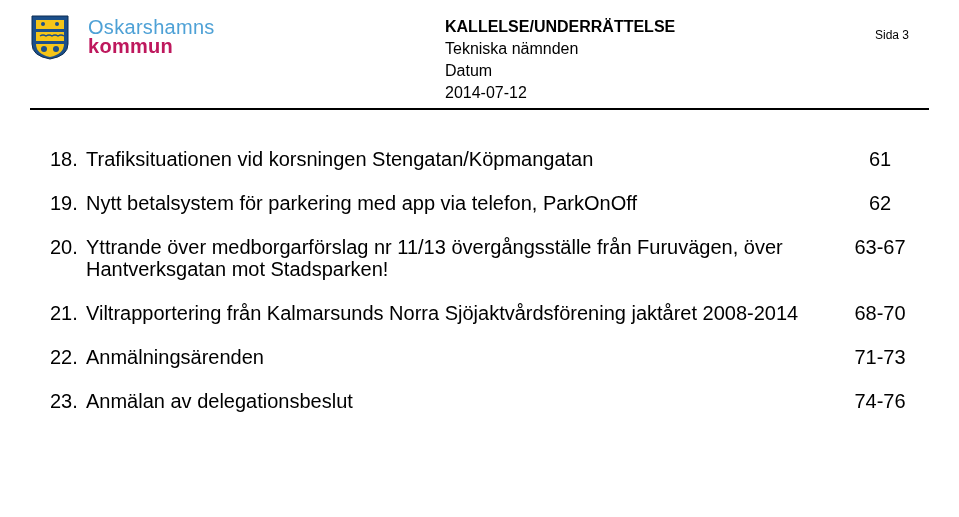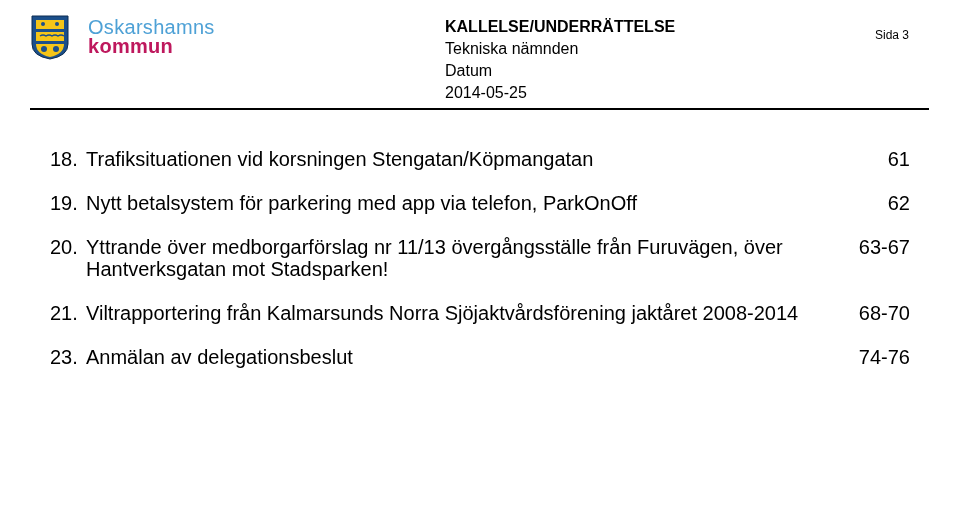--- a/index.html
+++ b/index.html
@@ -94,21 +94,21 @@
     width: 36px;
     flex-shrink: 0;
   }
   .item-text {
     flex: 1;
     padding-right: 20px;
   }
   .item-page {
     width: 60px;
     flex-shrink: 0;
-    text-align: right;
+    text-align: center;
   }
 </style>
 </head>
 <body>
 
 <div class="page">
 
   <div class="header">
 
     <div class="logo-block">
@@ -126,21 +126,21 @@
       <div class="org-name">
         <div class="org-line1">Oskarshamns</div>
         <div class="org-line2">kommun</div>
       </div>
     </div>
 
     <div class="header-center">
       <div class="header-title">KALLELSE/UNDERRÄTTELSE</div>
       <div class="header-sub">Tekniska nämnden</div>
       <div class="header-sub">Datum</div>
-      <div class="header-sub">2014-05-25</div>
+      <div class="header-sub">2014-07-12</div>
     </div>
 
     <div class="header-right">Sida 3</div>
 
   </div>
 
   <div class="divider"></div>
 
   <div class="body">
 
@@ -161,20 +161,25 @@
       <div class="item-text">Yttrande över medborgarförslag nr 11/13 övergångsställe från Furuvägen, över Hantverksgatan mot Stadsparken!</div>
       <div class="item-page">63-67</div>
     </div>
 
     <div class="item">
       <div class="item-num">21.</div>
       <div class="item-text">Viltrapportering från Kalmarsunds Norra Sjöjaktvårdsförening jaktåret 2008-2014</div>
       <div class="item-page">68-70</div>
     </div>
 
+    <div class="item">
+      <div class="item-num">22.</div>
+      <div class="item-text">Anmälningsärenden</div>
+      <div class="item-page">71-73</div>
+    </div>
 
     <div class="item">
       <div class="item-num">23.</div>
       <div class="item-text">Anmälan av delegationsbeslut</div>
       <div class="item-page">74-76</div>
     </div>
 
   </div>
 
 </div>

